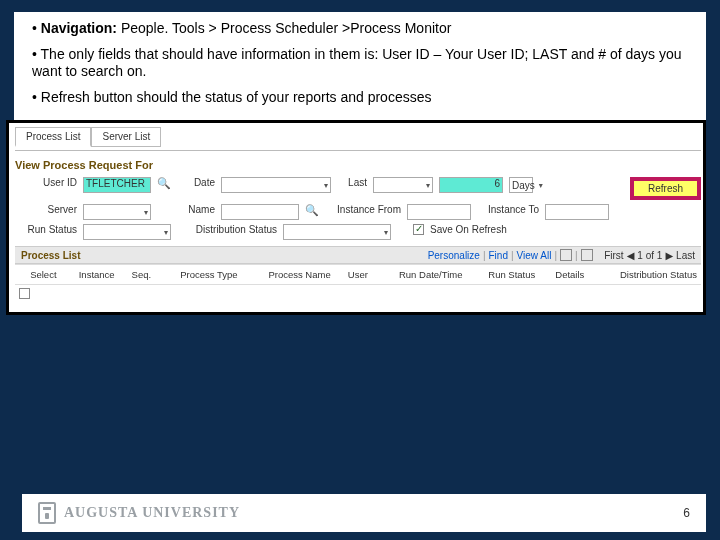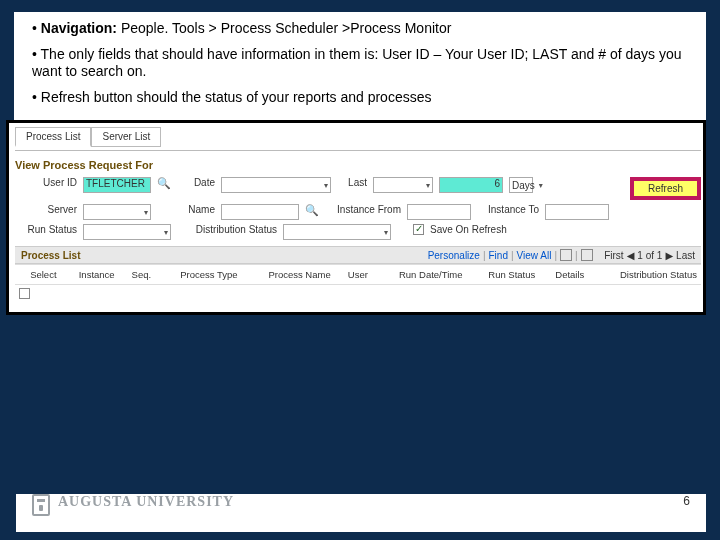--- a/index.html
+++ b/index.html
@@ -109,25 +109,25 @@
     color: #333;
     padding: 4px 4px;
     border-bottom: 1px solid #ddd;
     border-top: 1px solid #ddd;
   }
   table.pl td { padding: 3px 4px; }
   .chk { display:inline-block; width:11px; height:11px; border:1px solid #888; background:#fff; }
 
   .footer {
     position: absolute;
-    left: 16px; right: 14px; bottom: 8px;
+    left: 22px; right: 14px; bottom: 8px;
     height: 38px;
     background: #fff;
     display: flex;
-    align-items: flex-start;
+    align-items: center;
     padding: 0 16px;
   }
   .logo-badge {
     width: 18px; height: 22px; border:2px solid #9aa0a5; border-radius: 2px;
     display:inline-block; margin-right:8px; position:relative;
   }
   .logo-badge::after { content:""; position:absolute; left:3px; right:3px; top:3px; height:3px; background:#9aa0a5; }
   .logo-badge::before { content:""; position:absolute; left:5px; right:5px; bottom:3px; height:6px; background:#9aa0a5; border-radius:1px; }
   .univ { color:#9aa0a5; font-size:14px; letter-spacing:1px; font-weight:bold; font-family: "Times New Roman", serif; }
   .univ .au { font-weight:bold; }

